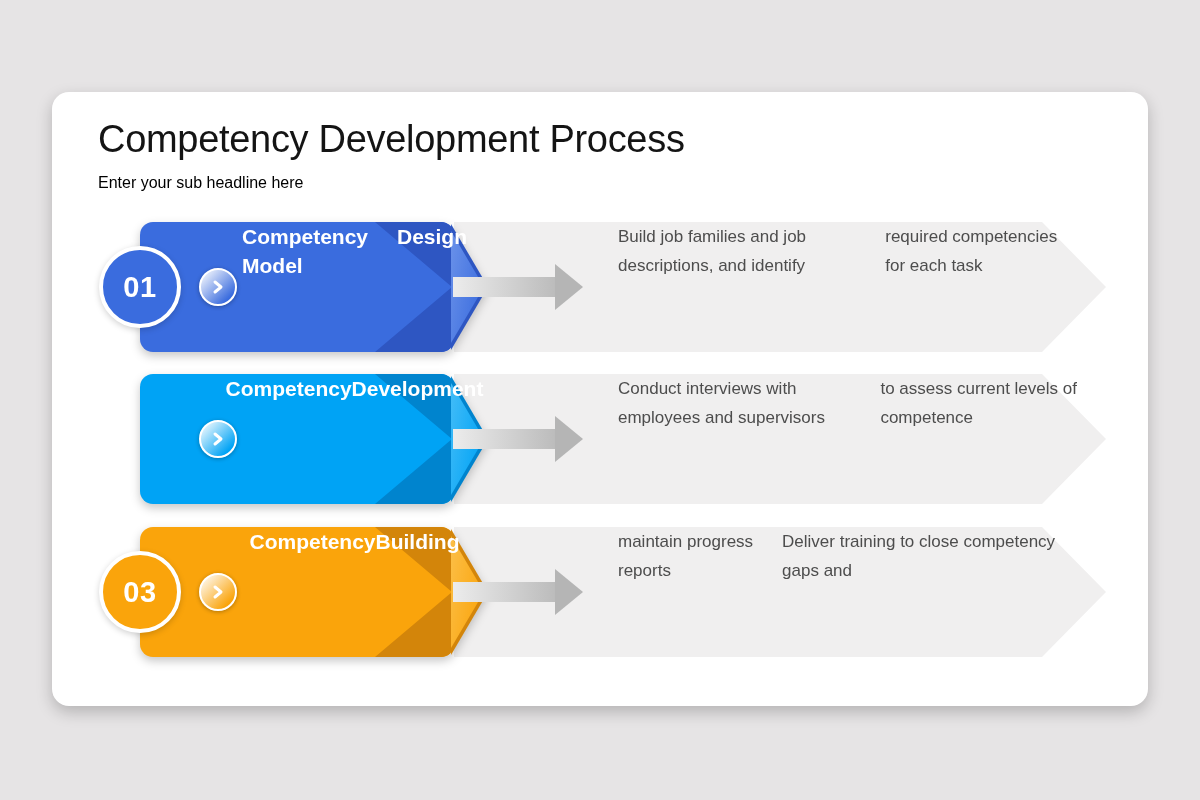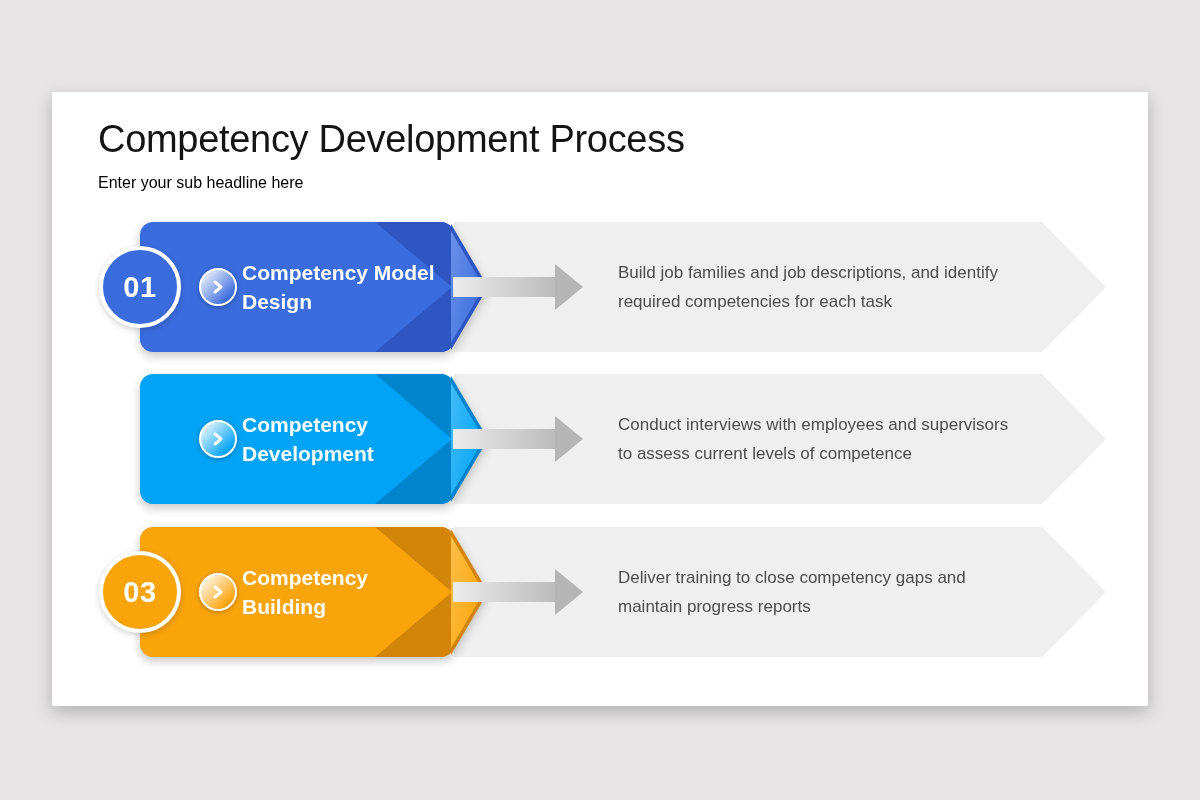--- a/index.html
+++ b/index.html
@@ -5,20 +5,21 @@
   html,body{margin:0;padding:0;}
   body{
     width:1200px;height:800px;position:relative;overflow:hidden;
     background:#e6e4e5;
     font-family:"Liberation Sans",sans-serif;
   }
   .card{
     position:absolute;left:52px;top:92px;width:1096px;height:614px;
     background:#ffffff;
     box-shadow:0 6px 16px rgba(0,0,0,.22);
+    border-radius:17px;
   }
   .title{
     position:absolute;left:46px;top:24px;
     font-size:38px;line-height:46px;letter-spacing:-.3px;
     color:#141414;font-weight:400;white-space:nowrap;
   }
   .subtitle{
     position:absolute;left:46px;top:82px;
     font-size:16px;color:#000000;white-space:nowrap;
   }
@@ -73,26 +74,26 @@
   
   .icon-circle{
     position:absolute;left:147px;top:46px;width:34px;height:34px;
     border:2px solid #ffffff;border-radius:50%;
     background:linear-gradient(135deg,#ffffff 2%,var(--c) 82%);
     display:flex;align-items:center;justify-content:center;
     box-shadow:0 1px 4px rgba(0,0,0,.3);
   }
   .step-title{
     position:absolute;left:190px;top:0;width:225px;height:130px;
-    display:flex;flex-direction:column;justify-content:center;
+    display:flex;flex-direction:row;justify-content:center;
     color:#ffffff;font-weight:bold;font-size:21px;line-height:29px;
   }
   .step-desc{
     position:absolute;left:566px;top:0;width:460px;height:130px;
-    display:flex;flex-direction:column;justify-content:center;
+    display:flex;flex-direction:row;justify-content:center;
     color:#4d4d4d;font-size:17px;line-height:29px;
   }
 </style>
 </head>
 <body style="background: rgb(230, 228, 229);">
 
 <div class="card">
   <div class="title">Competency Development Process</div>
   <div class="subtitle">Enter your sub headline here</div>
 
@@ -174,17 +175,17 @@
     <div class="icon-circle">
       <svg width="12" height="16" viewBox="0 0 12 16">
           <polyline points="3,3 9,8 3,13" fill="none" stroke="#ffffff" stroke-width="3" stroke-linecap="round" stroke-linejoin="round"></polyline>
         </svg>
     </div>
     <div class="step-title">
       <div>Competency</div>
       <div>Building</div>
     </div>
     <div class="step-desc">
+      <div>maintain progress reports</div>
       <div>Deliver training to close competency gaps and</div>
-      <div>maintain progress reports</div>
     </div>
   </div>
 </div>
 
 </body></html>

